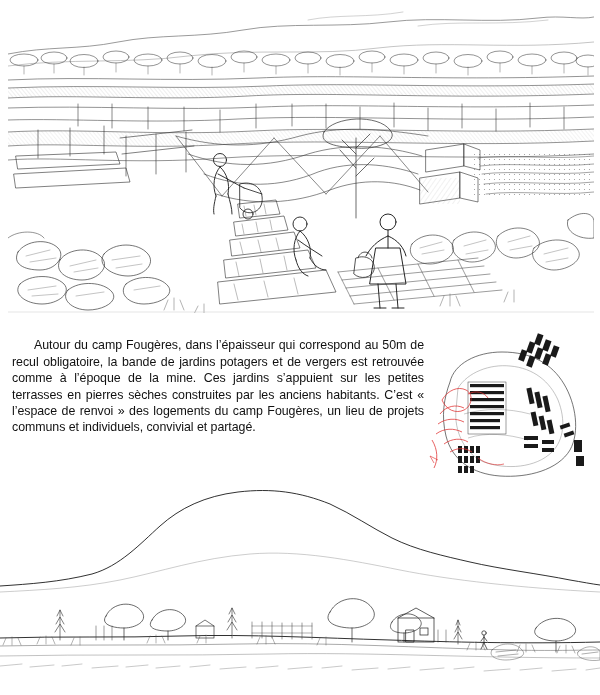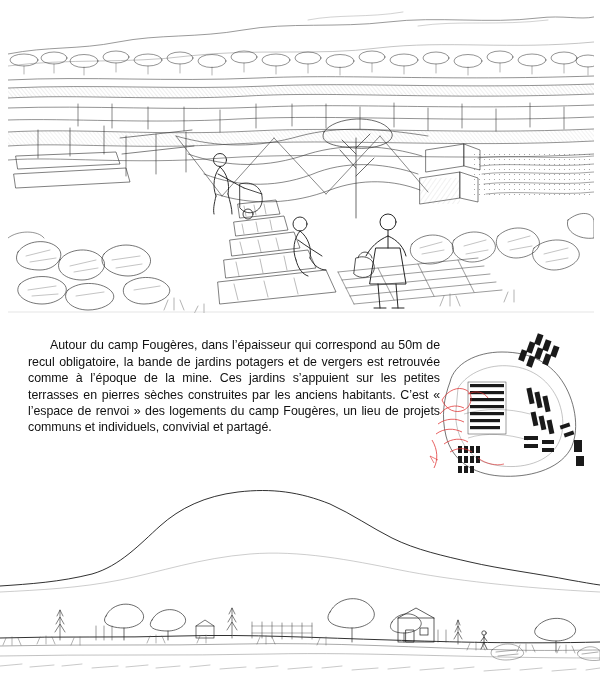--- a/index.html
+++ b/index.html
@@ -28,21 +28,21 @@
     top: 8px;
     width: 586px;
     height: 305px;
     overflow: hidden;
   }
   .hero svg { display: block; }
 
   
   .body-text {
     position: absolute;
-    left: 28px;
+    left: 12px;
     top: 325px;
     width: 412px;
     font-size: 12.4px;
     line-height: 16.4px;
     color: #111111;
     text-align: justify;
     text-indent: 22px;
     letter-spacing: -0.05px;
   }
 

